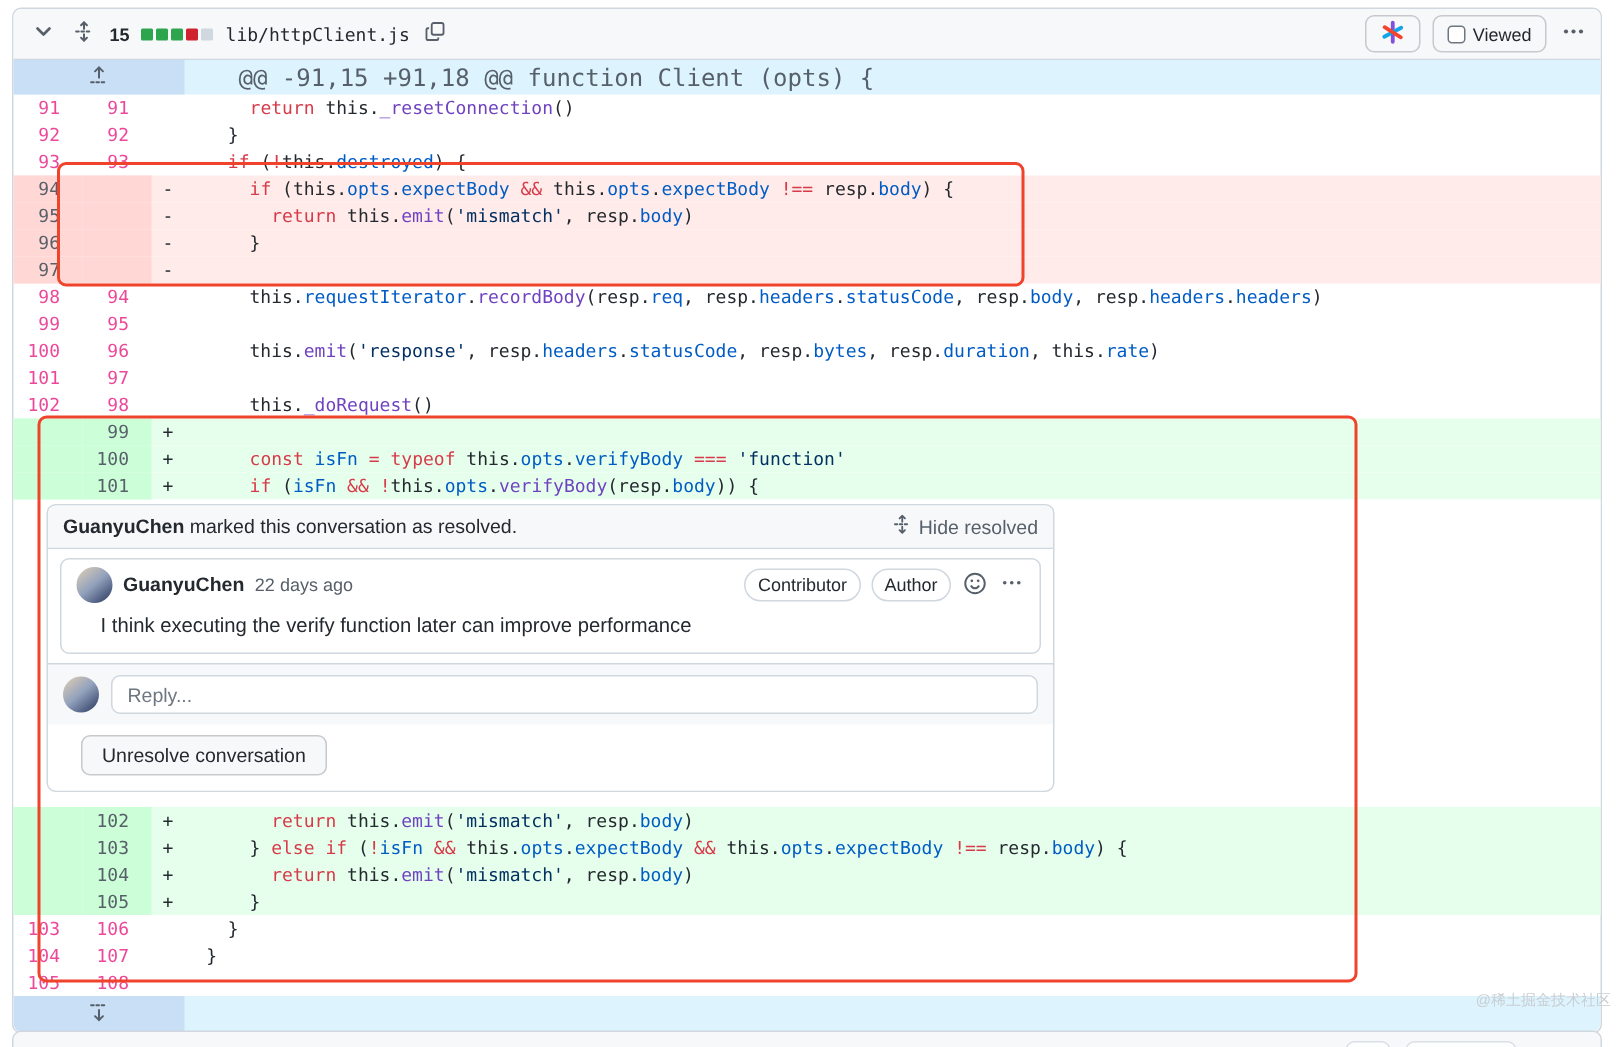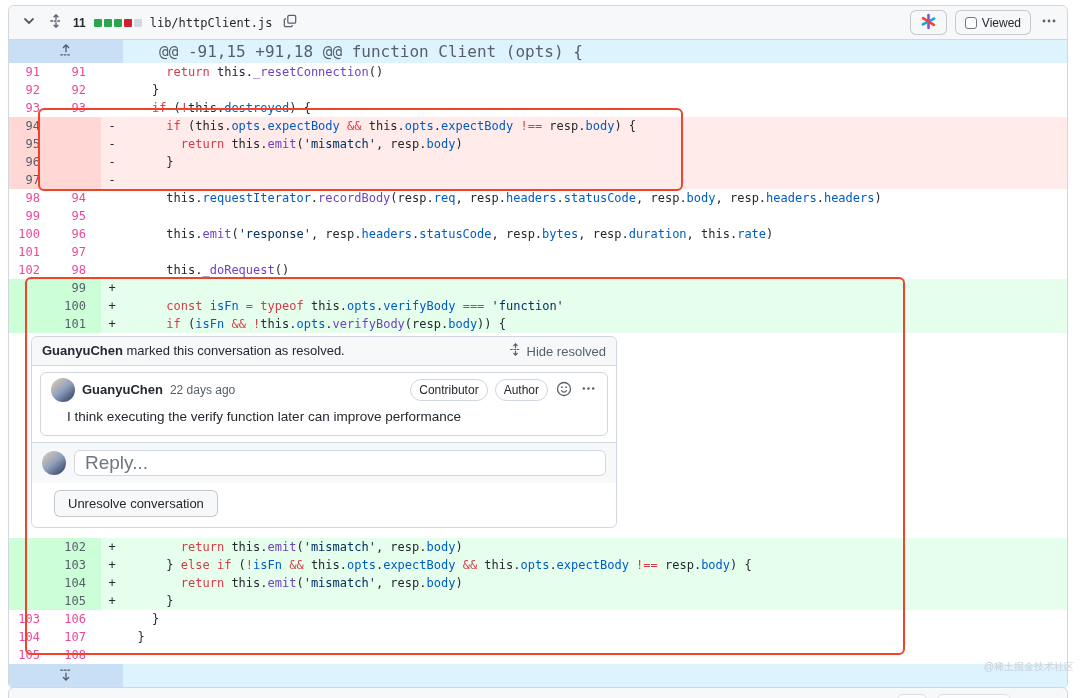--- a/index.html
+++ b/index.html
@@ -33,37 +33,37 @@
 
   .hunk-row { display:flex; align-items:stretch; background:#ddf4ff; height:23px; }
   .hunk-gutter { flex:none; width:114px; background:#c8dff5; display:flex; align-items:center; justify-content:center; cursor:pointer; border:none; }
   .hunk-text { display:flex; align-items:center; padding-left:36px; color:#57606a; font-family:"DejaVu Sans Mono", monospace; font-size:16px; }
 
   .expand-row { display:flex; align-items:stretch; background:#ddf4ff; height:24px; border-radius:0 0 6px 6px; overflow:hidden; }
   .expand-gutter { flex:none; width:114px; background:#c8dff5; display:flex; align-items:center; justify-content:center; cursor:pointer; border:none; }
 
   
   .thread-wrap { background:#fff; padding:3px 0 10px 22px; }
-  .thread { width:586px; border:1px solid #d0d7de; border-radius:6px; background:#fff; font-family:"Liberation Sans", sans-serif; }
+  .thread { width:672px; border:1px solid #d0d7de; border-radius:6px; background:#fff; font-family:"Liberation Sans", sans-serif; }
   .thread-head { display:flex; align-items:center; background:#f6f8fa; border-bottom:1px solid #d0d7de; border-radius:6px 6px 0 0; padding:5px 10px; font-size:13px; color:#24292f; }
   .thread-head b { font-weight:700; }
   .hide-resolved { margin-left:auto; display:flex; align-items:center; gap:5px; background:none; border:none; color:#57606a; font-size:13px; cursor:pointer; font-family:inherit; }
   .thread-inner { padding:6px 8px; }
   .comment-card { border:1px solid #d0d7de; border-radius:6px; background:#fff; }
   .comment-head { display:flex; align-items:center; gap:7px; padding:5px 10px; }
   .avatar { border-radius:50%; display:inline-block; background:linear-gradient(140deg,#d6c9b6 8%,#93a2bd 48%,#36456a 92%); flex:none; }
   .av26 { width:24px; height:24px; } .av24 { width:24px; height:24px; }
   .cname { font-size:13px; font-weight:700; color:#24292f; text-decoration:none; cursor:pointer; }
   .ctime { font-size:12px; color:#57606a; text-decoration:none; cursor:pointer; }
   .head-spacer { flex:1; }
   .pill { border:1px solid #d0d7de; border-radius:999px; padding:1px 8px; font-size:12px; color:#24292f; }
   .mini-btn { background:none; border:none; cursor:pointer; display:flex; align-items:center; padding:1px; }
   .comment-body { padding:0 12px 8px 26px; font-size:13.5px; color:#24292f; line-height:20px; }
   .reply-row { display:flex; align-items:center; gap:8px; border-top:1px solid #d0d7de; background:#f6f8fa; padding:7px 10px; }
-  .reply-input { flex:1; height:26px; border:1px solid #d0d7de; border-radius:6px; background:#fff; padding:0 10px; font-size:19px; font-family:inherit; color:#24292f; }
+  .reply-input { flex:1; height:26px; border:1px solid #d0d7de; border-radius:6px; background:#fff; padding:0 10px; font-size:13px; font-family:inherit; color:#24292f; }
   .reply-input::placeholder { color:#6e7781; }
   .thread-foot { padding:7px 10px 10px; background:#fff; border-radius:0 0 6px 6px; }
   .btn-secondary { background:#f6f8fa; border:1px solid rgba(31,35,40,0.22); border-radius:6px; padding:5px 13px; font-size:13px; color:#24292f; cursor:pointer; font-family:inherit;margin-left:12px; }
 
   
   .ann { position:absolute; border:2.5px solid #f0432c; border-radius:6px; pointer-events:none; z-index:5; }
   .watermark { position:absolute; right:6px; top:660px; font-size:10px; color:#c9ced3; z-index:2; }
   .next-card { position:absolute; left:8px; top:687px; width:1060px; height:40px; border:1px solid #d0d7de; border-radius:6px; background:#f6f8fa; }
   .next-head { display:flex; justify-content:flex-end; gap:10px; padding:6px 56px 0 0; }
   .ghost { height:20px; border:1px solid #d0d7de; border-radius:6px; background:#fff; opacity:.75; }
@@ -85,21 +85,21 @@
       </button>
       <button class="icon-btn">
         <span>
           <svg width="14" height="14" viewBox="0 0 16 16" fill="none" stroke="#57606a" stroke-width="1.5" stroke-linecap="round">
               <path d="M8 6V1.5M5.8 3.2L8 1l2.2 2.2"></path>
               <path stroke-dasharray="2 2" d="M2 8h12"></path>
               <path d="M8 10v4.5M5.8 12.8L8 15l2.2-2.2"></path>
             </svg>
         </span>
       </button>
-      <span class="changes-count">11</span>
+      <span class="changes-count">15</span>
       <span class="diffstat" id="diffstat">
           <span style="background: rgb(45, 164, 78);"></span>
           <span style="background: rgb(45, 164, 78);"></span>
           <span style="background: rgb(45, 164, 78);"></span>
           <span style="background: rgb(207, 34, 46);"></span>
           <span style="background: rgb(208, 215, 222);"></span>
         </span>
       <a class="file-name">lib/httpClient.js</a>
       <button class="icon-btn">
         <span>

